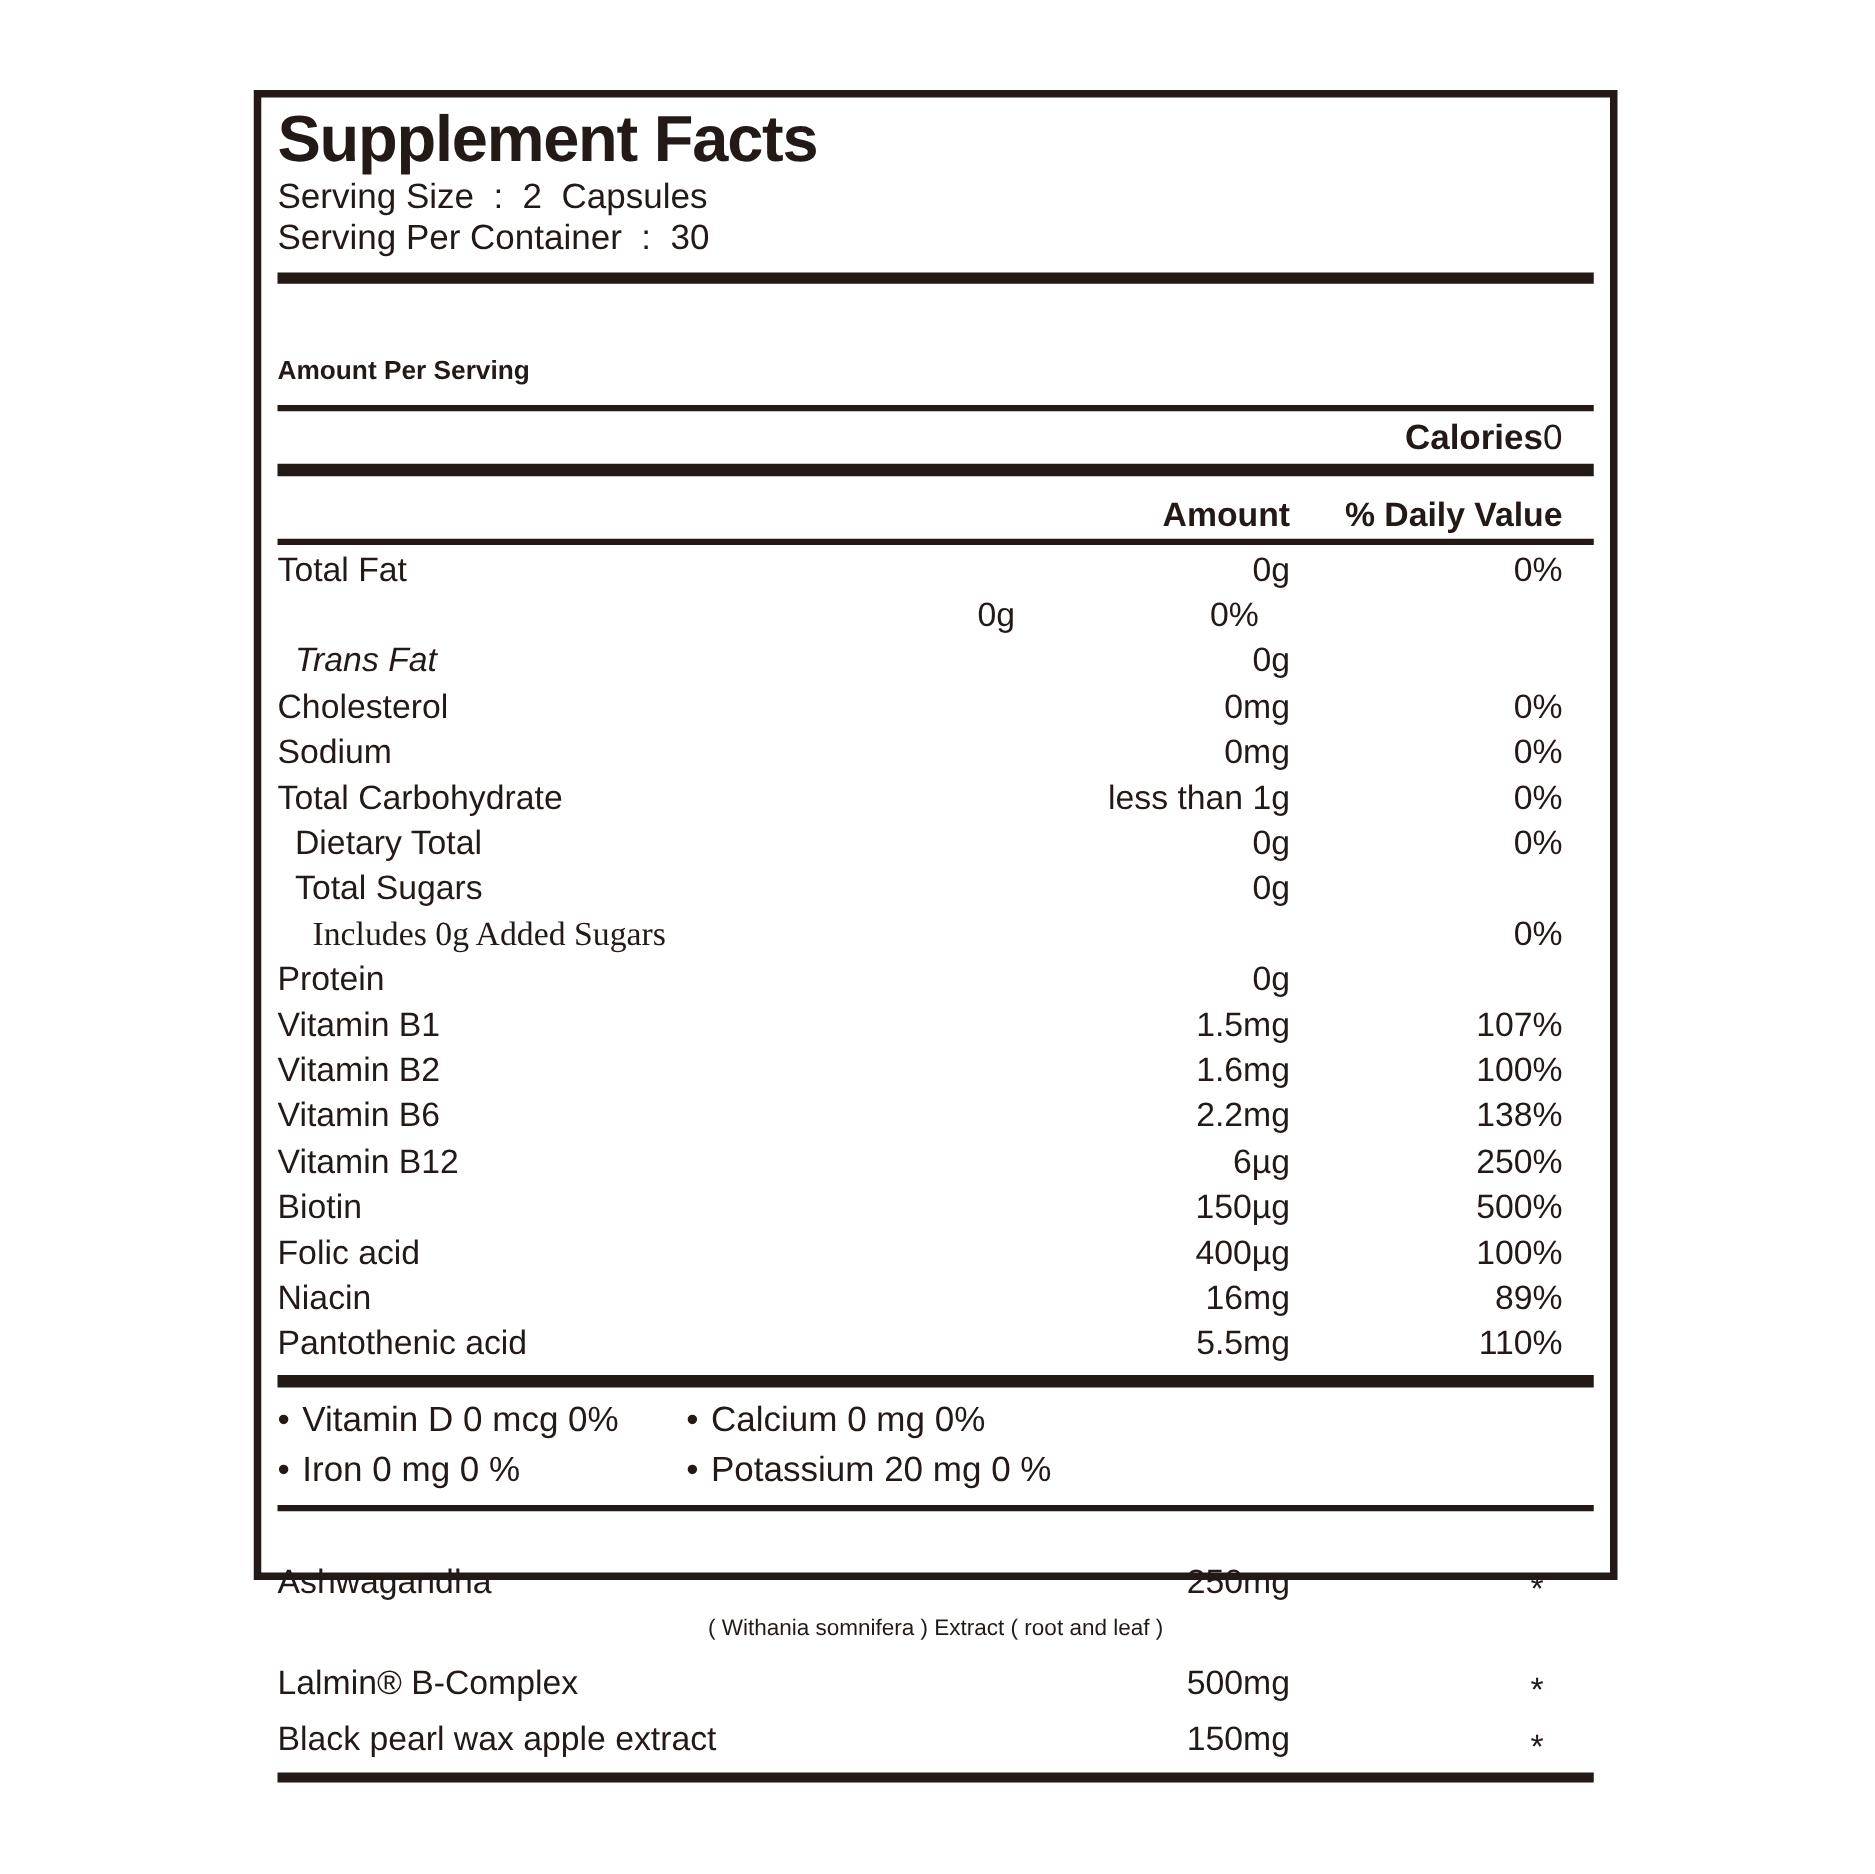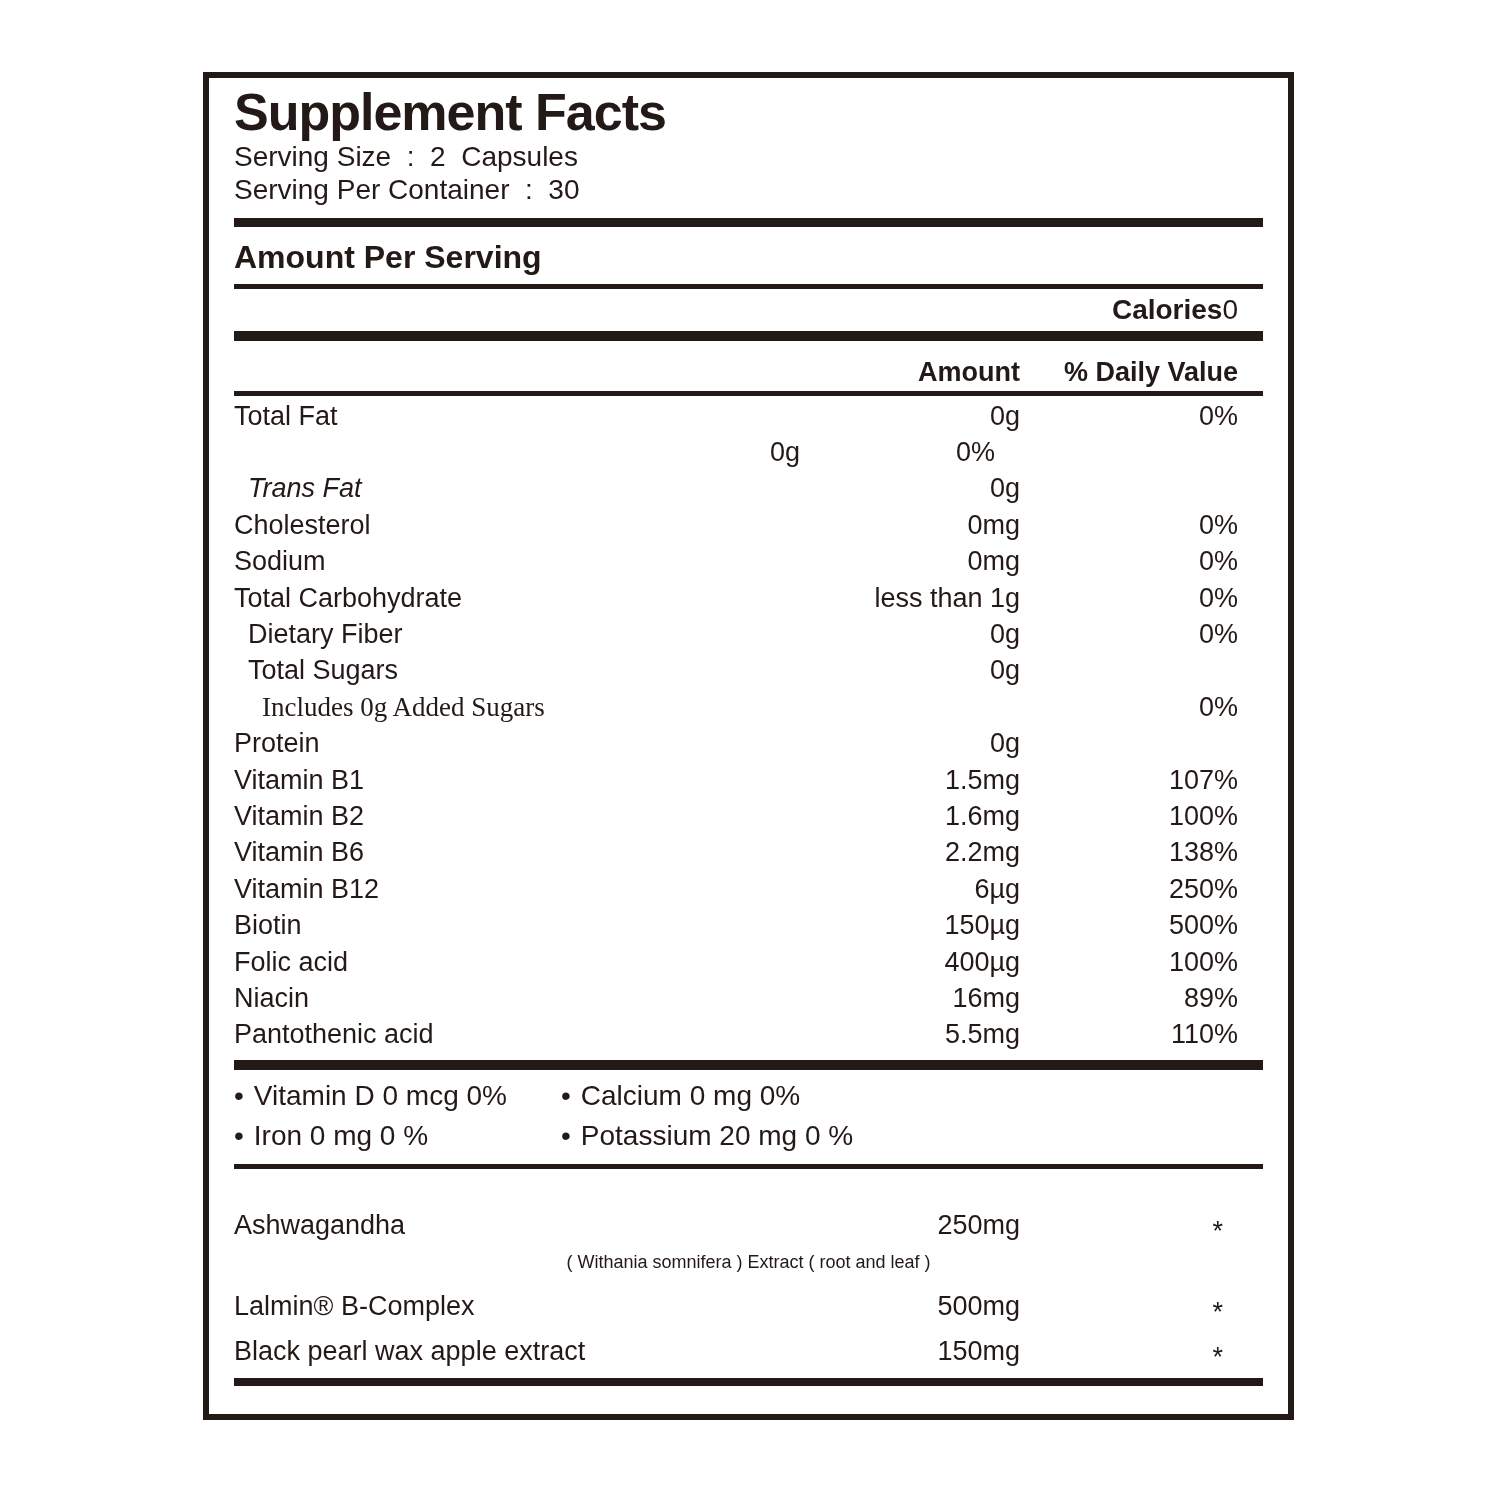--- a/index.html
+++ b/index.html
@@ -5,36 +5,36 @@
   * { box-sizing: border-box; }
   html, body { margin: 0; padding: 0; }
   body {
     width: 1500px; height: 1499px;
     background: #ffffff;
     font-family: "Liberation Sans", "DejaVu Sans", sans-serif;
     color: #231916;
   }
   .panel {
     position: absolute; left: 203px; top: 72px;
-    width: 1091px; height: 1348px;
+    width: 1091px; height: 1192px;
     border: 6px solid #231916;
-    padding: 0 25px;
+    padding: 0 13px;
     background: #ffffff;
   }
   .title {
     font-size: 52px; font-weight: bold; letter-spacing: -1px;
     line-height: 56px; margin-top: 6px;
   }
   .serving-line { font-size: 28px; line-height: 33px; white-space: pre-wrap; }
   .bar { background: #231916; }
   .thick { height: 10px; }
   .med   { height: 5px; }
   .med2  { height: 8px; }
   .bar-a { margin-top: 12px; height: 9px; }
-  .aps { font-size: 32px; font-weight: bold; line-height: 30px; padding: 15px 0 12px; }
+  .aps { font-size: 21px; font-weight: bold; line-height: 30px; padding: 15px 0 12px; margin-top: 40px; }
   .calories-row {
     display: flex; justify-content: flex-end; align-items: center;
     font-size: 28px; line-height: 30px; padding: 6px 0 6px;
   }
   .bold { font-weight: bold; }
   .cal-val { padding-right: 25px; }
   .row {
     display: grid; grid-template-columns: 1fr 220px 243px;
     align-items: center; font-size: 27px;
   }
@@ -114,21 +114,21 @@
       <span class="cell-label">Sodium</span>
       <span class="cell-amount">0mg</span>
       <span class="cell-dv">0%</span>
     </div>
     <div class="row">
       <span class="cell-label">Total Carbohydrate</span>
       <span class="cell-amount">less than 1g</span>
       <span class="cell-dv">0%</span>
     </div>
     <div class="row">
-      <span class="cell-label ind1">Dietary Fiber</span>
+      <span class="cell-label ind1">Dietary Total</span>
       <span class="cell-amount">0g</span>
       <span class="cell-dv">0%</span>
     </div>
     <div class="row">
       <span class="cell-label ind1">Total Sugars</span>
       <span class="cell-amount">0g</span>
       <span class="cell-dv"></span>
     </div>
     <div class="row">
       <span class="cell-label ind2">Includes 0g Added Sugars</span>

